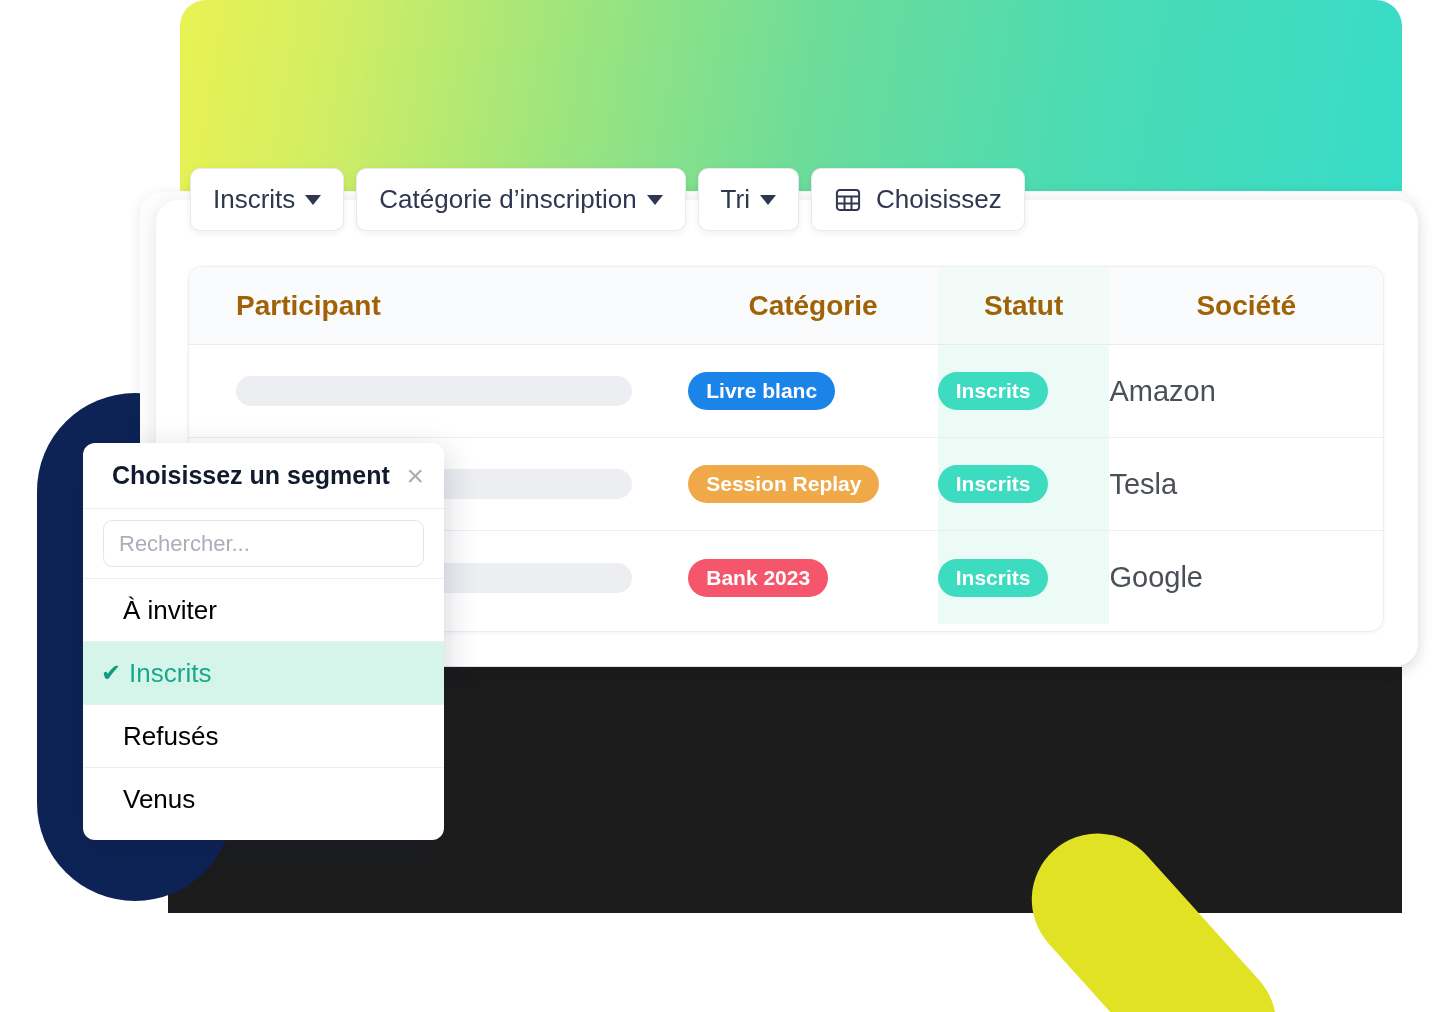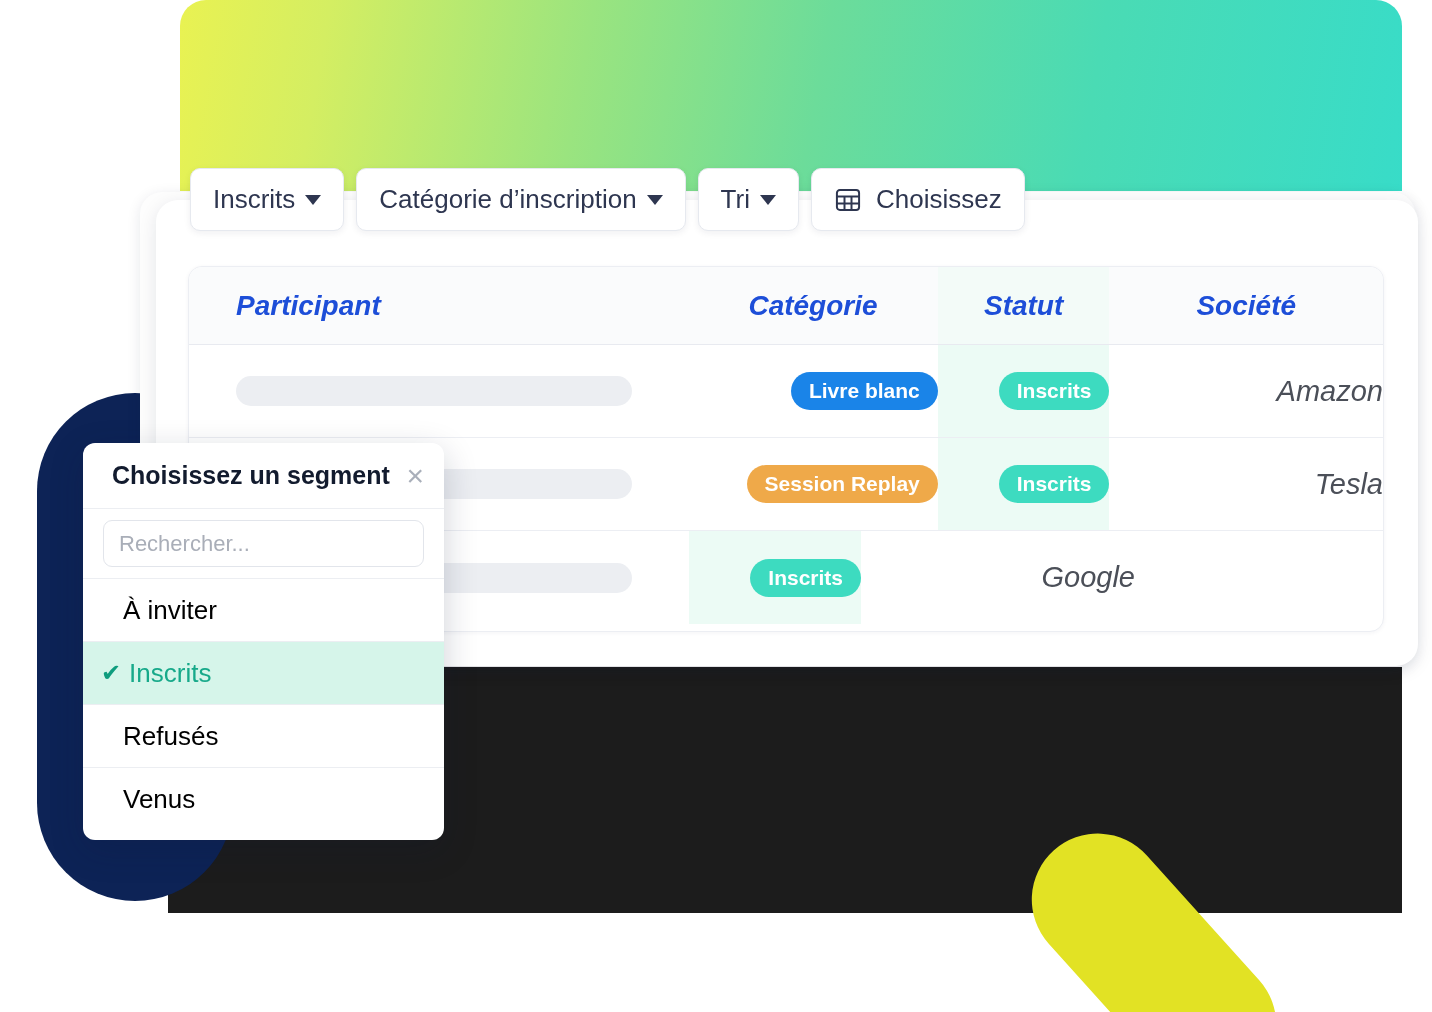--- a/index.html
+++ b/index.html
@@ -115,37 +115,36 @@
   .t-head {
     display: flex;
     height: 78px;
     background: #fafbfc;
     border-bottom: 1px solid #e8eaf0;
     align-items: center;
   }
   .t-head .th {
     font-size: 28px;
     font-weight: bold;
-    color: #1d4ed8;
-    font-style: italic;
+    color: #a16207;
   }
   .col-participant { width: 500px; padding-left: 47px; }
   .col-categorie   { width: 250px; text-align: center; }
   .col-statut      { width: 172px; text-align: center; }
   .col-societe     { width: 274px; text-align: center; }
 
   .t-row {
     display: flex;
     height: 93px;
     align-items: center;
     border-bottom: 1px solid #eceef3;
   }
   .t-row:last-child { border-bottom: none; }
   .cell { display: flex; align-items: center; height: 100%; }
-  .cell.center { justify-content: flex-end; }
+  .cell.center { justify-content: flex-start; }
   .cell.statut { background: #ecfbf5; }
   .t-head .col-statut-wrap { background: #f3fbf8; height:100%; display:flex; align-items:center; justify-content:center;}
 
   .skeleton {
     height: 30px;
     width: 396px;
     background: #eceef2;
     border-radius: 15px;
   }
 
@@ -162,21 +161,20 @@
     white-space: nowrap;
   }
   .b-blue   { background: #1A84E8; }
   .b-orange { background: #EFA949; }
   .b-red    { background: #F5566B; }
   .b-teal   { background: #3DDBC0; }
 
   .company {
     font-size: 29px;
     color: #4b4f58;
-    font-style: italic;
   }
 
   
   .segment-panel {
     position: absolute;
     left: 83px; top: 443px;
     width: 361px; height: 397px;
     background: #ffffff;
     border-radius: 12px;
     box-shadow: 0 10px 34px rgba(15,25,55,.20);
@@ -314,20 +312,23 @@
       </div>
       <div class="cell center col-societe">
         <span class="company">Tesla</span>
       </div>
     </div>
 
     <div class="t-row">
       <div class="cell col-participant">
         <div class="skeleton"></div>
       </div>
+      <div class="cell center col-categorie">
+        <span class="badge b-red">Bank 2023</span>
+      </div>
       <div class="cell center statut col-statut">
         <span class="badge b-teal">Inscrits</span>
       </div>
       <div class="cell center col-societe">
         <span class="company">Google</span>
       </div>
     </div>
 
   </div>
 

